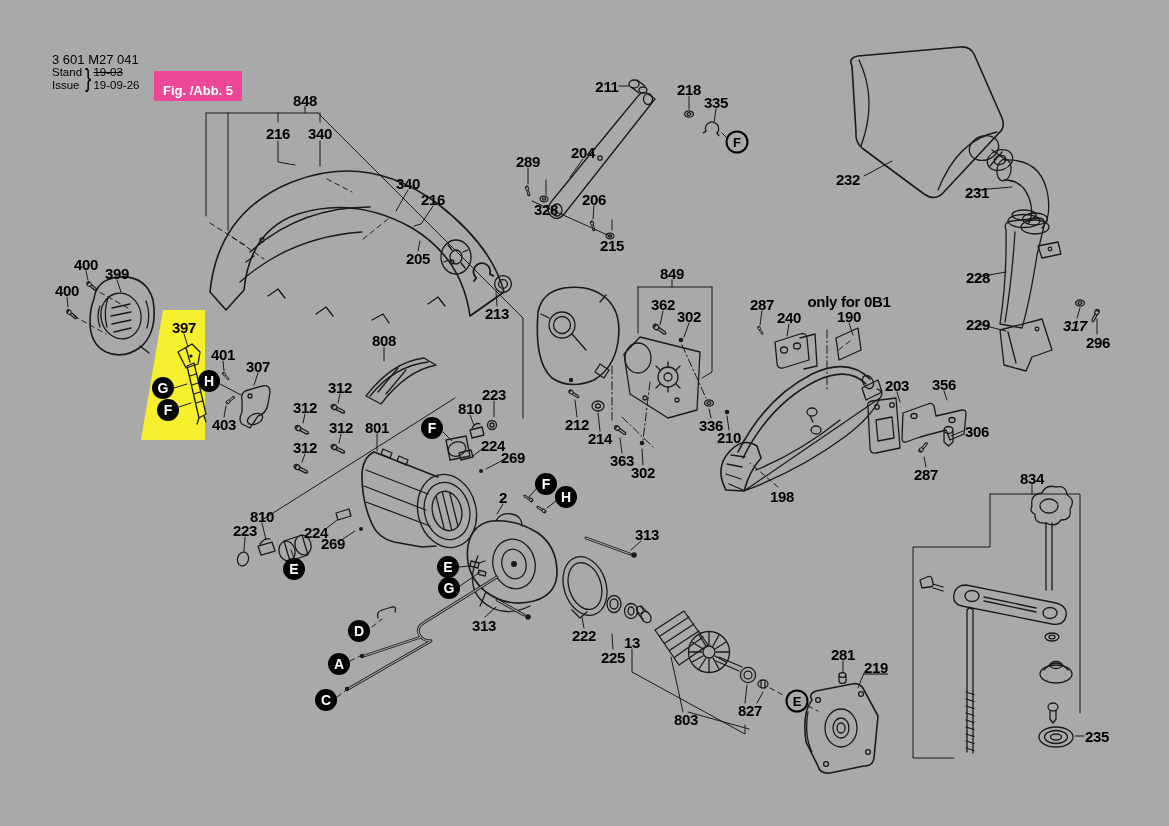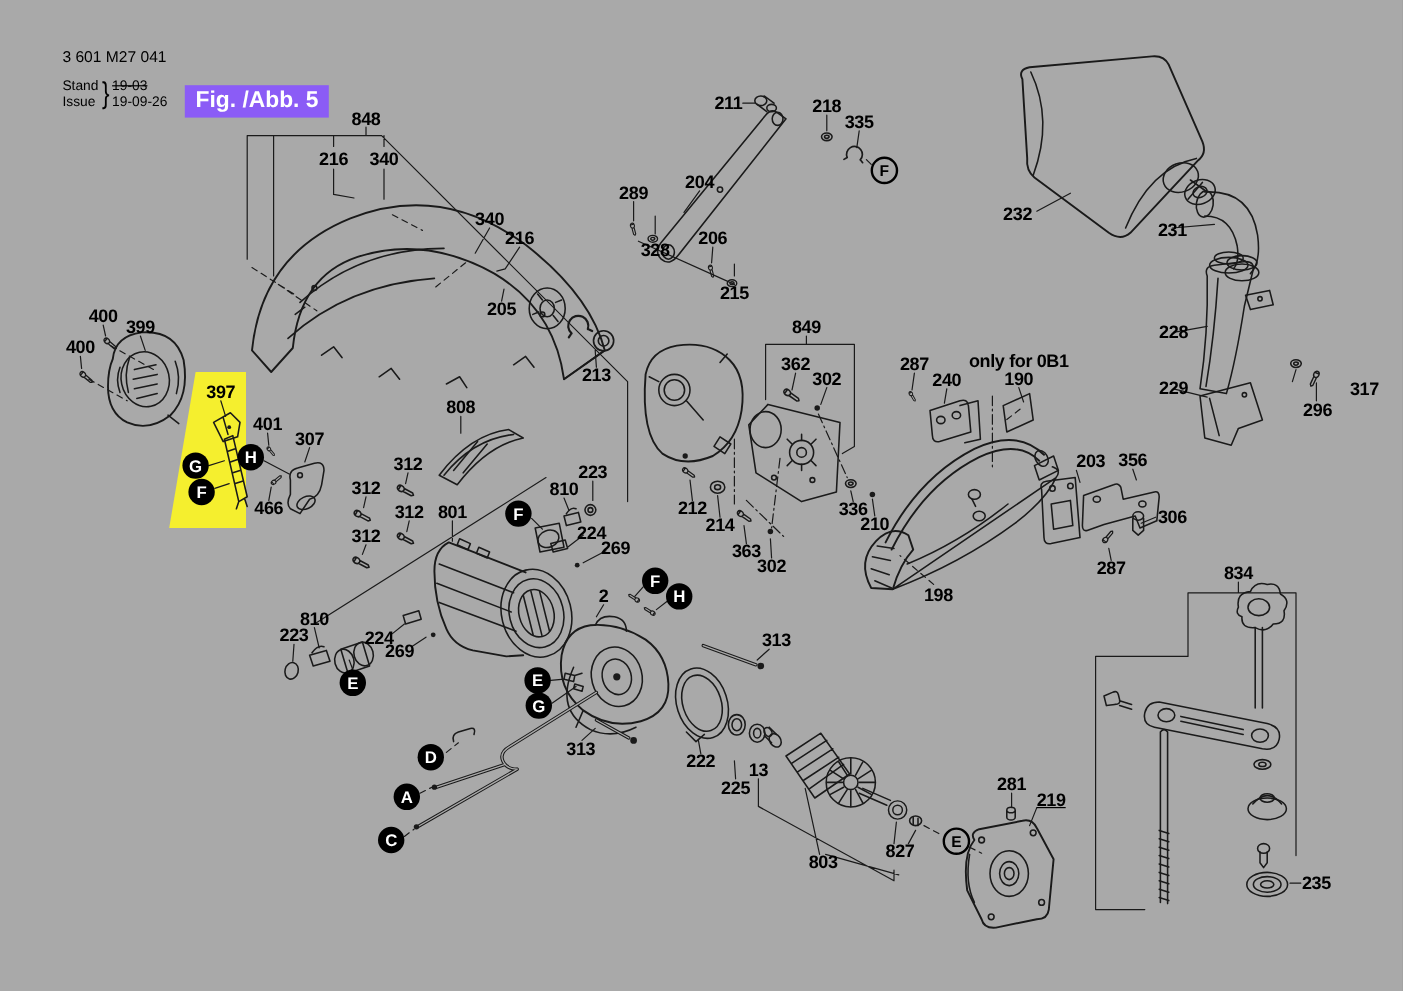--- a/index.html
+++ b/index.html
@@ -14,26 +14,26 @@
   .art .dashdot { stroke-width:1; stroke-dasharray:8 3 1.5 3; }
   .art .fill { fill:var(--line); stroke:none; }
   .art .wire { stroke-width:2.8; }
   .art .wirecore { stroke:var(--background); stroke-width:1.1; }
   .hl { fill:var(--highlight); stroke:none; }
   .label { position:absolute; transform:translate(-50%,-50%); font-weight:bold; font-size:15px; letter-spacing:-0.3px; color:var(--ink); white-space:nowrap; }
   .callout { position:absolute; transform:translate(-50%,-50%); width:22px; height:22px; border-radius:50%;
              background:var(--ink); color:#fff; font-weight:bold; font-size:14px; line-height:22px; text-align:center; }
   .callout.outlined { width:19px; height:19px; background:var(--background); border:2.4px solid var(--ink);
              color:var(--ink); line-height:19px; font-size:13px; }
-  .header-partnum { position:absolute; left:52px; top:40px; font-size:13px; color:var(--ink);text-align:center; }
+  .header-partnum { position:absolute; left:52px; top:52px; font-size:13px; color:var(--ink);text-align:center; }
   .issue-block { position:absolute; left:52px; top:64px; display:flex; align-items:center; color:var(--ink); }
   .issue-col { font-size:11.5px; line-height:13px; }
   .brace { font-size:25px; font-weight:400; margin:0 1px 0 2px; transform:scaleX(.75); }
   .struck { text-decoration:line-through; }
-  .fig-box { position:absolute; left:154px; top:71px; background:#8b5cf6; color:#fff; font-weight:bold; font-size:19px; padding:2px 9px 3px; }
+  .fig-box { position:absolute; left:154px; top:71px; background:#ec4899; color:#fff; font-weight:bold; font-size:13px; padding:12px 9px 3px; }
   .footer { position:absolute; left:54px; top:721px; font-size:13.2px; line-height:16.6px; color:var(--ink); }
 </style>
 </head>
 <body>
 
 <div class="stage">
 
   <svg class="art-layer" width="1169" height="826" viewBox="0 0 1169 826">
     <defs>
       <g id="screw">
@@ -362,47 +362,47 @@
       <div class="label" style="left: 716px; top: 102px;">335</div>
       <div class="label" style="left: 583px; top: 152px;">204</div>
       <div class="label" style="left: 528px; top: 161px;">289</div>
       <div class="label" style="left: 546px; top: 173px; margin-top: 36px;">328</div>
       <div class="label" style="left: 594px; top: 199px;">206</div>
       <div class="label" style="left: 612px; top: 213px; margin-top: 32px;">215</div>
       <div class="label" style="left: 848px; top: 179px;">232</div>
       <div class="label" style="left: 977px; top: 192px;">231</div>
       <div class="label" style="left: 978px; top: 277px;">228</div>
       <div class="label" style="left: 978px; top: 324px;">229</div>
-      <div class="label" style="left: 1137px; top: 325px;">317</div>
+      <div class="label" style="left: 1075px; top: 325px; font-style: italic;">317</div>
       <div class="label" style="left: 1098px; top: 342px;">296</div>
       <div class="label" style="left: 672px; top: 273px;">849</div>
       <div class="label" style="left: 663px; top: 304px;">362</div>
       <div class="label" style="left: 689px; top: 316px;">302</div>
       <div class="label" style="left: 762px; top: 304px;">287</div>
       <div class="label" style="left: 789px; top: 317px;">240</div>
       <div class="label" style="left: 849px; top: 301px;">only for 0B1</div>
       <div class="label" style="left: 849px; top: 316px;">190</div>
-      <div class="label" style="left: 897px; top: 385px; margin-left: 12px;">203</div>
+      <div class="label" style="left: 897px; top: 385px;">203</div>
       <div class="label" style="left: 944px; top: 384px;">356</div>
       <div class="label" style="left: 977px; top: 431px;">306</div>
       <div class="label" style="left: 926px; top: 474px;">287</div>
       <div class="label" style="left: 711px; top: 425px;">336</div>
       <div class="label" style="left: 729px; top: 437px;">210</div>
       <div class="label" style="left: 782px; top: 496px;">198</div>
       <div class="label" style="left: 577px; top: 424px;">212</div>
       <div class="label" style="left: 600px; top: 438px;">214</div>
       <div class="label" style="left: 622px; top: 460px;">363</div>
       <div class="label" style="left: 643px; top: 472px;">302</div>
       <div class="label" style="left: 86px; top: 264px;">400</div>
       <div class="label" style="left: 117px; top: 273px;">399</div>
       <div class="label" style="left: 67px; top: 290px;">400</div>
       <div class="label" style="left: 184px; top: 327px;">397</div>
       <div class="label" style="left: 223px; top: 354px;">401</div>
       <div class="label" style="left: 258px; top: 366px;">307</div>
-      <div class="label" style="left: 224px; top: 424px;">466</div>
+      <div class="label" style="left: 224px; top: 424px;">403</div>
       <div class="label" style="left: 340px; top: 387px;">312</div>
       <div class="label" style="left: 305px; top: 407px;">312</div>
       <div class="label" style="left: 341px; top: 427px;">312</div>
       <div class="label" style="left: 305px; top: 447px;">312</div>
       <div class="label" style="left: 384px; top: 340px;">808</div>
       <div class="label" style="left: 377px; top: 427px;">801</div>
       <div class="label" style="left: 470px; top: 408px;">810</div>
       <div class="label" style="left: 494px; top: 394px;">223</div>
       <div class="label" style="left: 493px; top: 445px;">224</div>
       <div class="label" style="left: 513px; top: 457px;">269</div>

